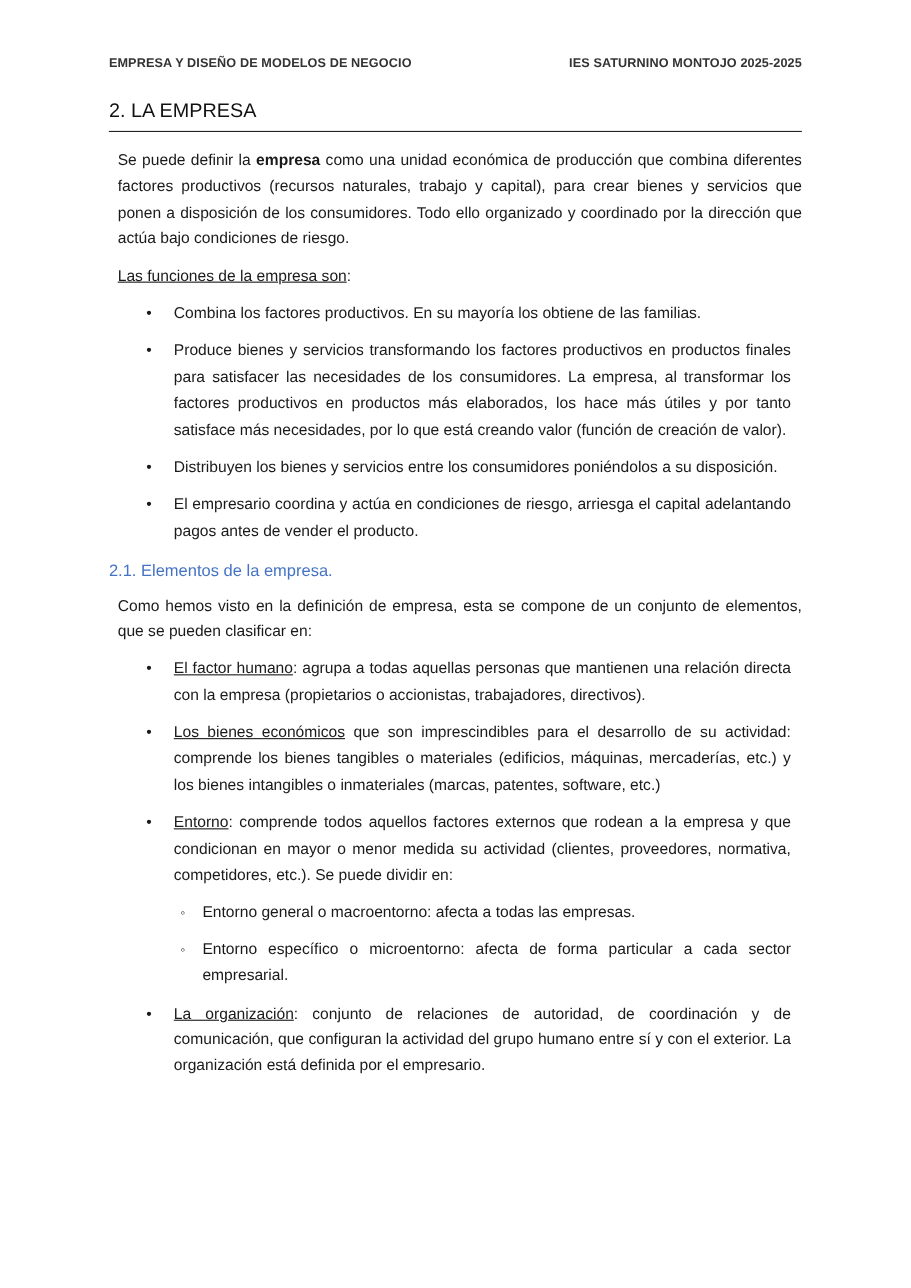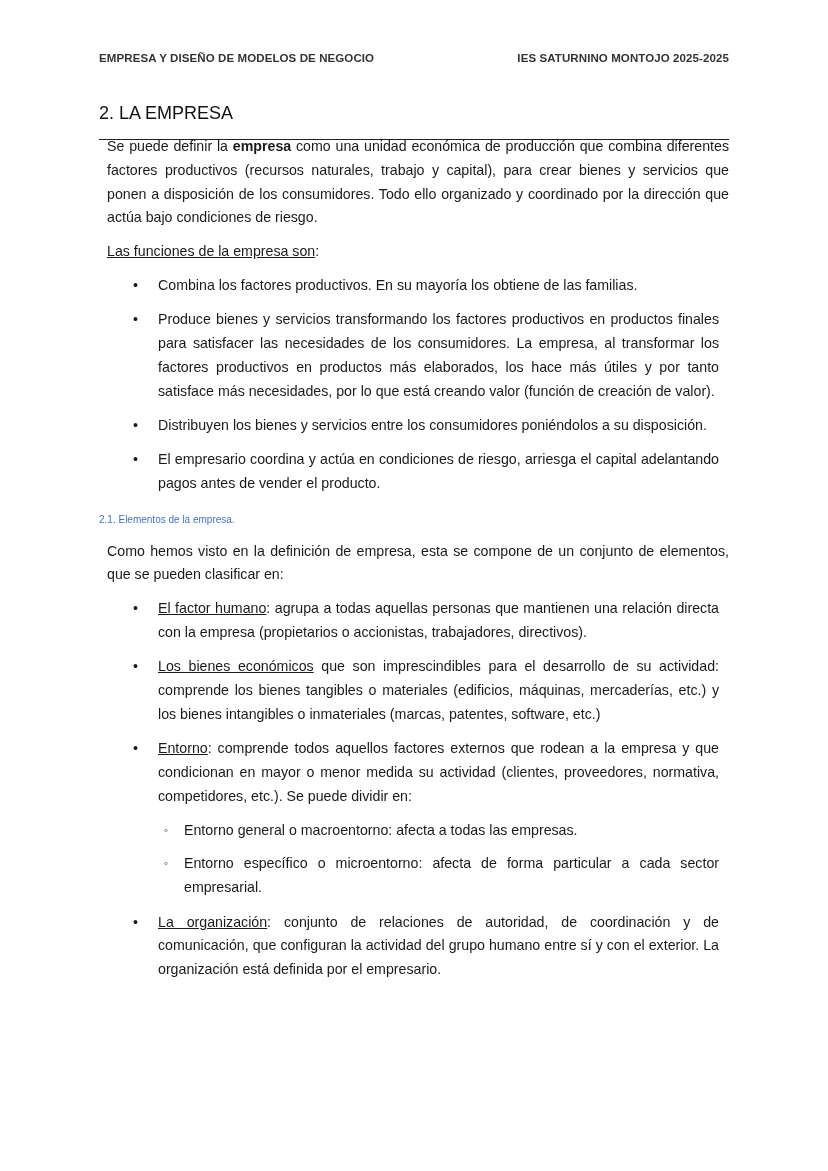--- a/index.html
+++ b/index.html
@@ -1,32 +1,32 @@
 <!DOCTYPE html>
 <html><head>
 <meta charset="utf-8">
 <style>
   html, body { margin: 0; padding: 0; background: #ffffff; }
   body { width: 828px; height: 1171px; position: relative; overflow: hidden;
          font-family: "Liberation Sans", sans-serif; color: #1a1a1a; }
   .page { position: absolute; left: 99px; top: 0; width: 630px; }
   .header { position: absolute; top: 52px; left: 0; width: 630px; display: flex;
             justify-content: space-between; font-size: 11.5px; color: #333; letter-spacing: 0.1px; font-weight: bold; }
-  .h1 { position: absolute; top: 103px; left: 0; width: 630px; font-size: 18px; color: #111;
-        padding-bottom: 15px; border-bottom: 1.5px solid #222; }
+  .h1 { position: absolute; top: 90px; left: 0; width: 630px; font-size: 18px; color: #111;
+        padding-bottom: 8px; border-bottom: 1.5px solid #222; }
   .content { position: absolute; top: 135px; left: 0; width: 630px; font-size: 14.2px; line-height: 23.8px; }
   p { margin: 0 0 10px 8px; text-align: justify; }
   .u { text-decoration: underline; }
   ul.l1 { list-style: none; margin: 10px; padding: 0 0 0 49px; }
   ul.l1 > li { position: relative; margin: 0 0 10.5px 0; text-align: justify; }
   ul.l1 > li::before { content: "•"; position: absolute; left: -25px; top: 0; }
   ul.l2 { list-style: none; margin: 10px 0 0 0; padding: 0 0 0 26px; }
   ul.l2 > li { position: relative; margin: 0 0 10px 0; text-align: justify; }
   ul.l2 > li::before { content: "◦"; position: absolute; left: -20px; top: 0; font-size: 12px; }
-  .h2 { color: #4472c4; font-size: 10px; margin: 12px 0 8px 0; }
+  .h2 { color: #4472c4; font-size: 15px; margin: 12px 0 8px 0; }
   b { font-weight: bold; }
 </style>
 </head>
 <body>
 
 <div class="page">
   <div class="header">
     <span>EMPRESA Y DISEÑO DE MODELOS DE NEGOCIO</span>
     <span>IES SATURNINO MONTOJO 2025-2025</span>
   </div>

